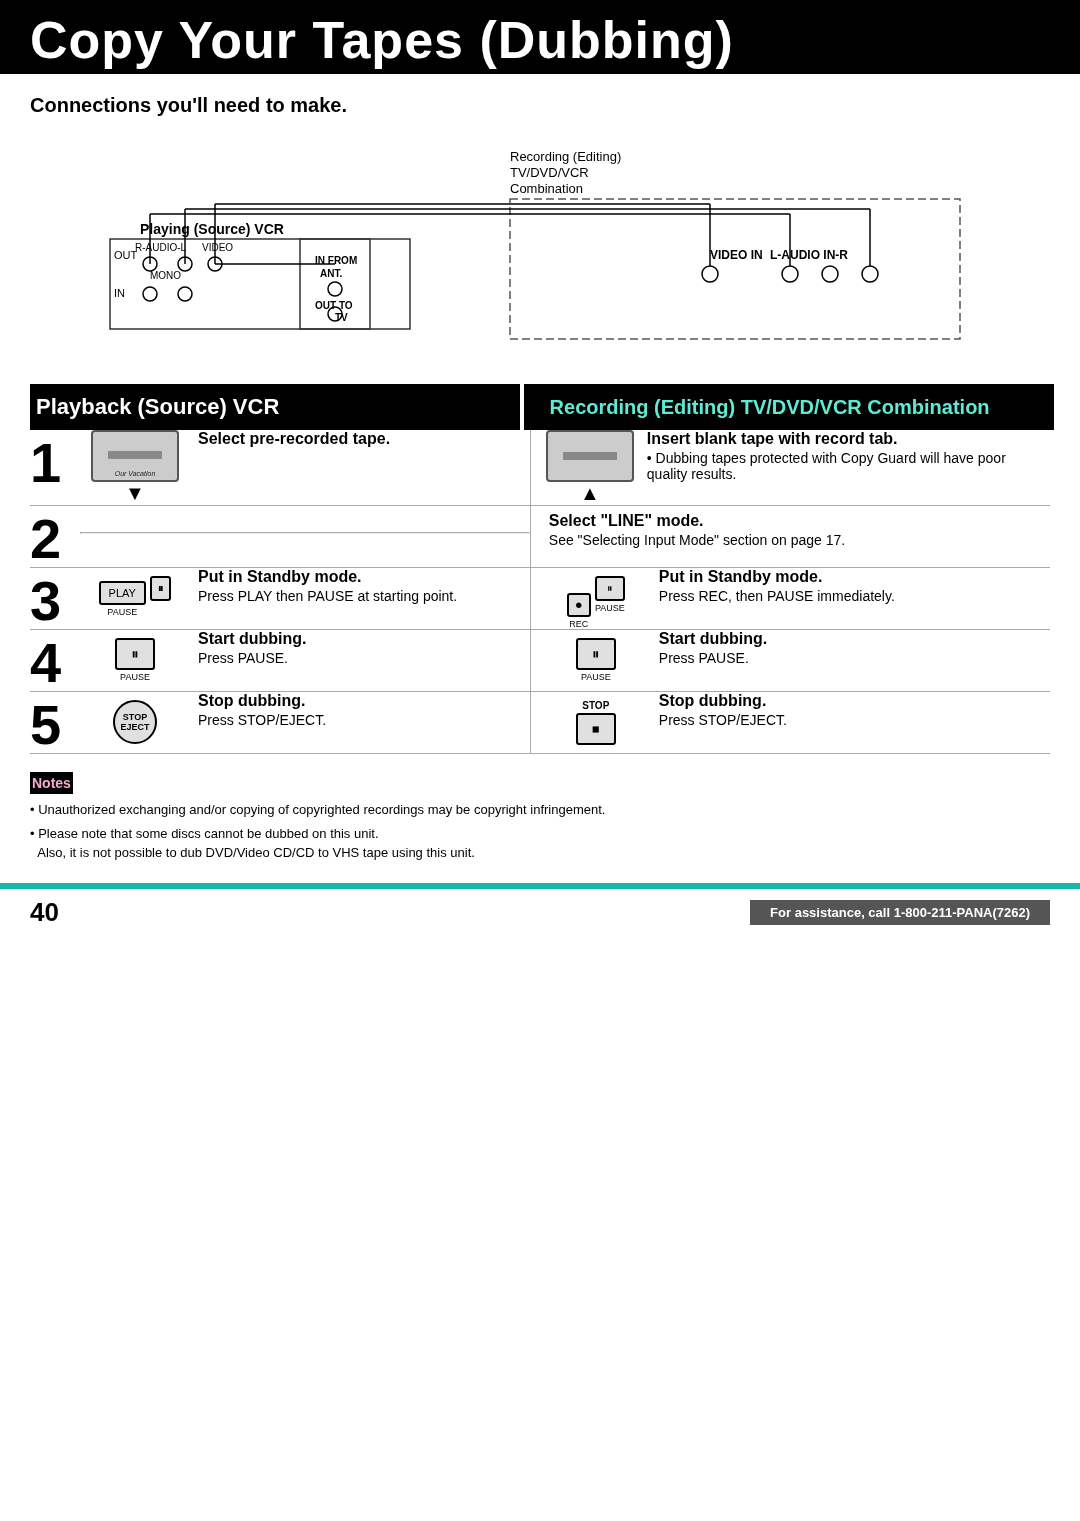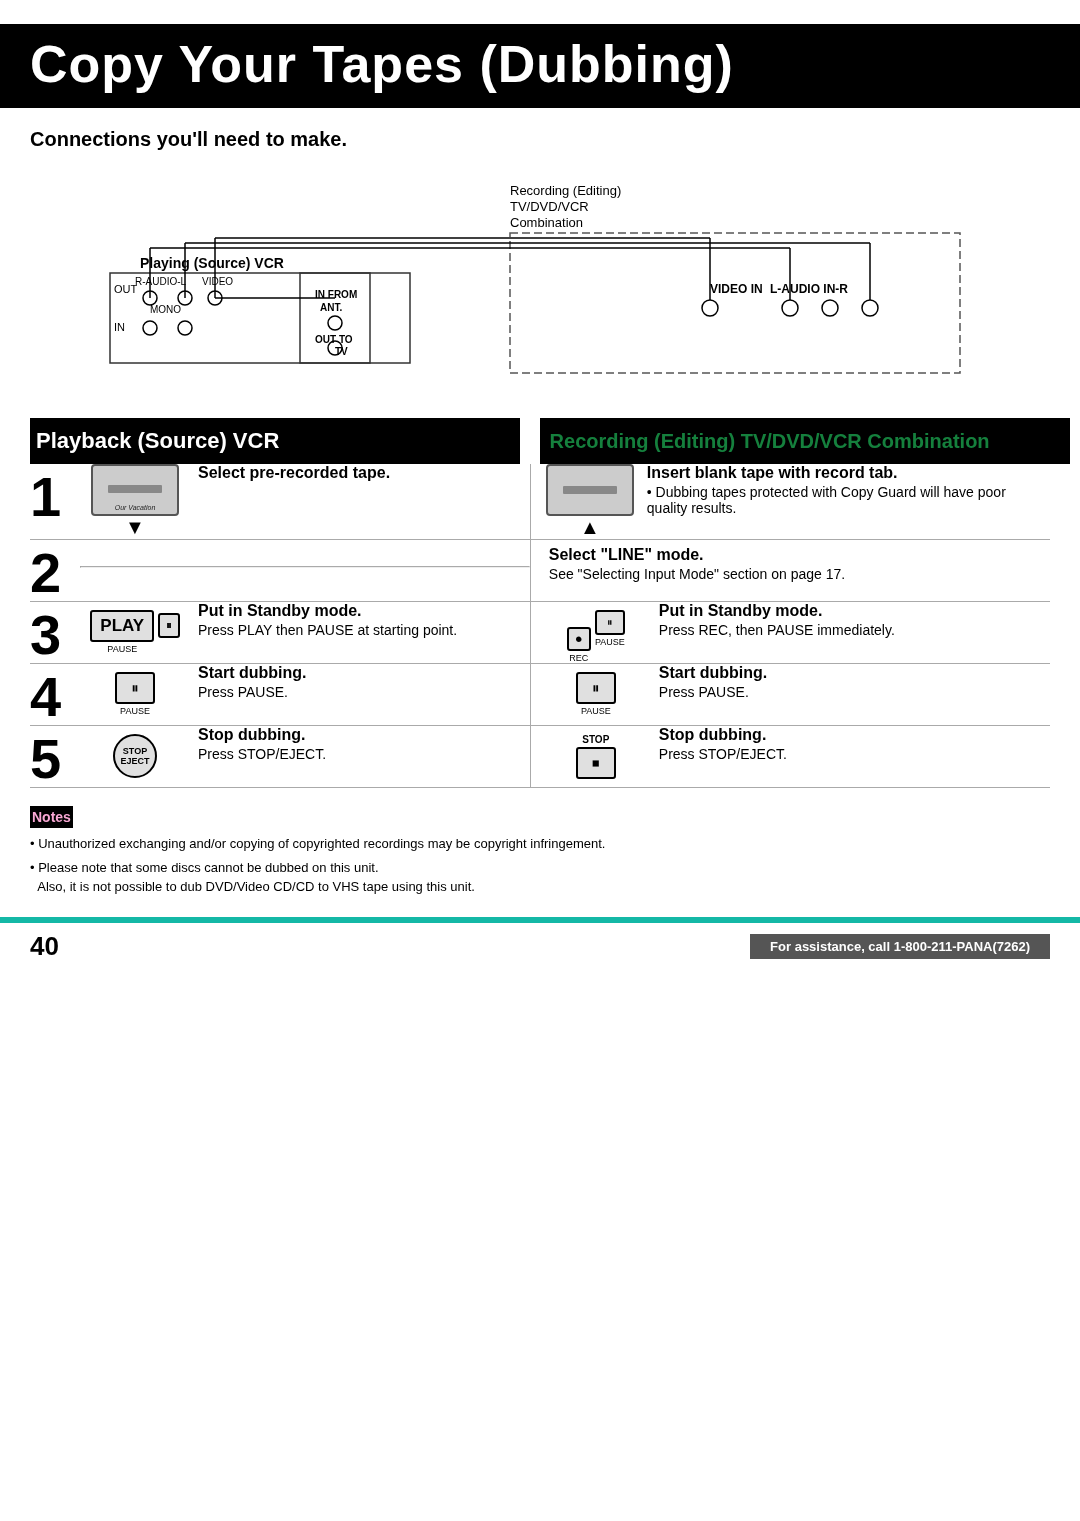--- a/index.html
+++ b/index.html
@@ -7,22 +7,21 @@
       width: 1080px;
       min-height: 1521px;
       background: #fff;
       font-family: Arial, Helvetica, sans-serif;
       color: #000;
     }
 
     
     .page-header {
       background: #000;
-      padding: 10px 30px 14px 30px;
-      margin-top: 24px;
+      padding: 10px 30px 4px 30px;
     }
     .page-title {
       font-size: 52px;
       font-weight: 900;
       color: #fff;
       letter-spacing: 1px;
     }
 
     .main-content {
       padding: 20px 30px 0 30px;
@@ -45,28 +44,28 @@
       color: #fff;
       font-size: 22px;
       font-weight: 700;
       padding: 10px 6px;
       flex: 0 0 48%;
       display: flex;
       align-items: center;
     }
     .col-header-right {
       background: #000;
-      color: #15803d;
+      color: #5eead4;
       font-size: 20px;
       font-weight: 700;
-      padding: 10px 10px;
+      padding: 10px 26px;
       flex: 0 0 52%;
       display: flex;
       align-items: center;
-      margin-left: 20px;
+      margin-left: 4px;
     }
 
     .step-num {
       font-size: 56px;
       font-weight: 900;
       line-height: 1;
       width: 50px;
       text-align: left;
       padding-top: 5px;
       vertical-align: top;
@@ -150,22 +149,22 @@
     .step-wrapper {
       border-bottom: 1.5px solid #aaa;
       width: 100%;
     }
 
     
     .btn-play {
       border: 2px solid #000;
       border-radius: 3px;
       padding: 4px 8px;
-      font-size: 17px;
-      font-weight: 700;
+      font-size: 11px;
+      font-weight: 400;
       background: #e0e0e0;
       display: inline-block;
       text-align: center;
     }
     .btn-pause {
       border: 2px solid #000;
       border-radius: 3px;
       padding: 4px 8px;
       font-size: 11px;
       font-weight: 700;

